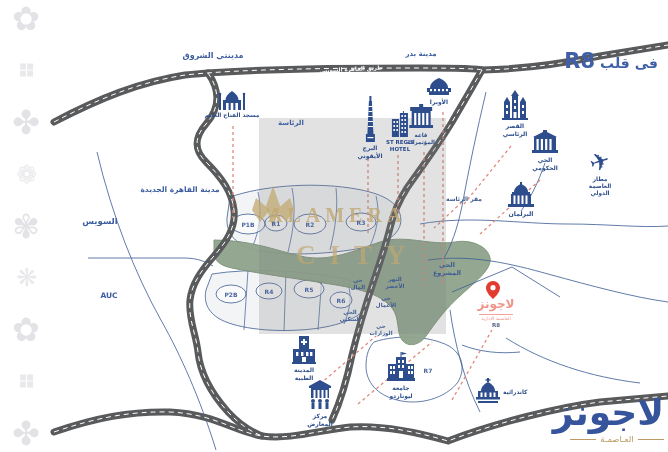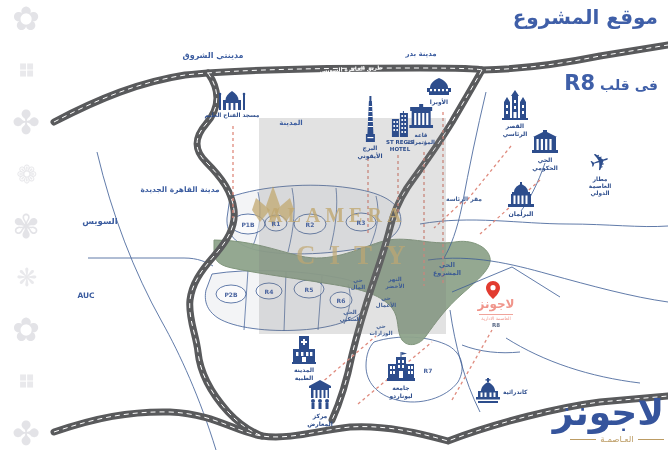--- a/index.html
+++ b/index.html
@@ -143,33 +143,32 @@
   <div id="wmbox"></div>
   <svg class="abs" style="left:250px;top:184px;z-index:4" width="46" height="52" viewBox="0 0 46 52" fill="rgba(193,168,112,0.75)">
     <path d="M23,2 L30,22 L23,44 L16,22 Z"></path>
     <path d="M6,14 L20,26 L10,38 L2,26 Z"></path>
     <path d="M40,14 L26,26 L36,38 L44,26 Z"></path>
   </svg>
   <div class="wm-text" style="left:268px;top:204px;font-size:20px;letter-spacing:5px;">ALAMERA</div>
   <div class="wm-text" style="left:296px;top:240px;font-size:27px;letter-spacing:14px;opacity:.85;">CITY</div>
 
   <div id="title">
-    <div class="t1 ar">موقع المشروع</div>
     <div class="t2">
       <span class="small">فى قلب</span>
       <span class="big">R8</span>
     </div>
   </div>
 
   <div class="lbl city ar" style="left:213px;top:51px;z-index:5">مدينتي الشروق</div>
   <div class="lbl city ar" style="left:421px;top:50px;font-size:7px;z-index:5">مدينة بدر</div>
-  <div class="lbl city ar" style="left:291px;top:119px;font-size:7px;z-index:5">المدينة</div>
+  <div class="lbl city ar" style="left:291px;top:119px;font-size:7px;z-index:5">الرئاسة</div>
   <div class="lbl city ar" style="left:180px;top:185px;font-size:7.5px;z-index:5">مدينة القاهرة الجديدة</div>
   <div class="lbl city ar" style="left:100px;top:216px;font-size:8.5px;z-index:5">السويس</div>
-  <div class="lbl city" style="left:86px;top:291px;font-size:7.5px;z-index:5">AUC</div>
+  <div class="lbl city" style="left:109px;top:291px;font-size:7.5px;z-index:5">AUC</div>
   <div class="lbl roadlabel" style="left:351px;top:66px;z-index:5">طريق القاهرة السويس</div>
 
   <div class="lbl dist" style="left:248px;top:221px;z-index:5">P1B</div>
   <div class="lbl dist" style="left:276px;top:220px;z-index:5">R1</div>
   <div class="lbl dist" style="left:310px;top:221px;z-index:5">R2</div>
   <div class="lbl dist" style="left:361px;top:219px;z-index:5">R3</div>
   <div class="lbl dist" style="left:231px;top:291px;z-index:5">P2B</div>
   <div class="lbl dist" style="left:269px;top:288px;z-index:5">R4</div>
   <div class="lbl dist" style="left:309px;top:286px;z-index:5">R5</div>
   <div class="lbl dist" style="left:341px;top:297px;z-index:5">R6</div>

